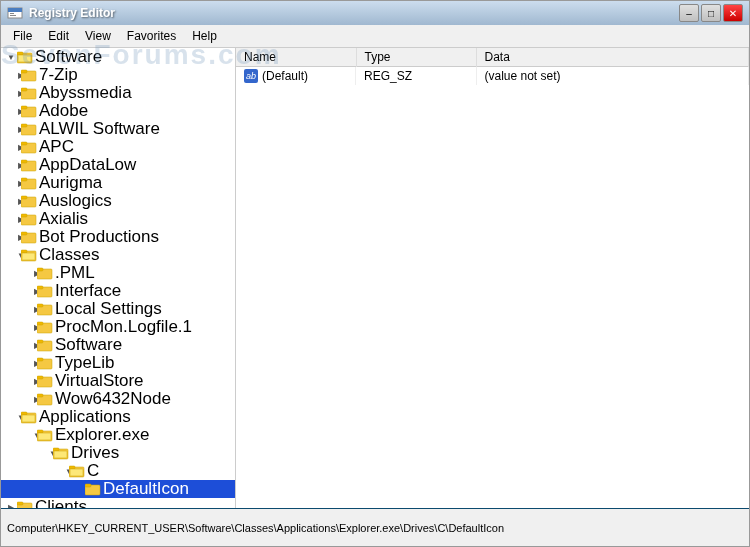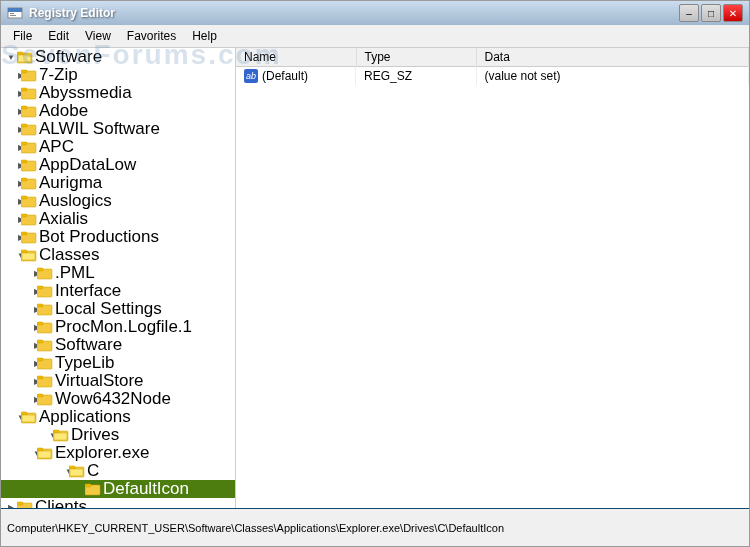--- a/index.html
+++ b/index.html
@@ -404,47 +404,47 @@
           <div class="tree-item">
             <span class="tree-expand" style="padding-left: 20px; font-size: 8px; color: rgb(85, 85, 85);">▼</span>
             <span class="folder-icon"><svg width="16" height="14" viewBox="0 0 16 14" xmlns="http://www.w3.org/2000/svg">
     <rect x="0" y="3" width="15" height="10" rx="1" fill="#f5c842" stroke="#c8a000" stroke-width="0.5"></rect>
     <rect x="0" y="2" width="6" height="3" rx="1" fill="#f0b800" stroke="#c8a000" stroke-width="0.5"></rect>
     <rect x="1" y="5" width="13" height="7" rx="0.5" fill="#fde878" stroke="#c8a000" stroke-width="0.5"></rect>
   </svg></span>
             <span class="tree-label">Applications</span>
           </div>
           <div class="tree-item">
+            <span class="tree-expand" style="padding-left: 36px; font-size: 8px; color: rgb(85, 85, 85);">▼</span>
+            <span class="folder-icon"><svg width="16" height="14" viewBox="0 0 16 14" xmlns="http://www.w3.org/2000/svg">
+    <rect x="0" y="3" width="15" height="10" rx="1" fill="#f5c842" stroke="#c8a000" stroke-width="0.5"></rect>
+    <rect x="0" y="2" width="6" height="3" rx="1" fill="#f0b800" stroke="#c8a000" stroke-width="0.5"></rect>
+    <rect x="1" y="5" width="13" height="7" rx="0.5" fill="#fde878" stroke="#c8a000" stroke-width="0.5"></rect>
+  </svg></span>
+            <span class="tree-label">Explorer.exe</span>
+          </div>
+          <div class="tree-item">
             <span class="tree-expand" style="padding-left: 52px; font-size: 8px; color: rgb(85, 85, 85);">▼</span>
             <span class="folder-icon"><svg width="16" height="14" viewBox="0 0 16 14" xmlns="http://www.w3.org/2000/svg">
     <rect x="0" y="3" width="15" height="10" rx="1" fill="#f5c842" stroke="#c8a000" stroke-width="0.5"></rect>
     <rect x="0" y="2" width="6" height="3" rx="1" fill="#f0b800" stroke="#c8a000" stroke-width="0.5"></rect>
     <rect x="1" y="5" width="13" height="7" rx="0.5" fill="#fde878" stroke="#c8a000" stroke-width="0.5"></rect>
   </svg></span>
             <span class="tree-label">Drives</span>
           </div>
           <div class="tree-item">
-            <span class="tree-expand" style="padding-left: 36px; font-size: 8px; color: rgb(85, 85, 85);">▼</span>
-            <span class="folder-icon"><svg width="16" height="14" viewBox="0 0 16 14" xmlns="http://www.w3.org/2000/svg">
-    <rect x="0" y="3" width="15" height="10" rx="1" fill="#f5c842" stroke="#c8a000" stroke-width="0.5"></rect>
-    <rect x="0" y="2" width="6" height="3" rx="1" fill="#f0b800" stroke="#c8a000" stroke-width="0.5"></rect>
-    <rect x="1" y="5" width="13" height="7" rx="0.5" fill="#fde878" stroke="#c8a000" stroke-width="0.5"></rect>
-  </svg></span>
-            <span class="tree-label">Explorer.exe</span>
-          </div>
-          <div class="tree-item">
             <span class="tree-expand" style="padding-left: 68px; font-size: 8px; color: rgb(85, 85, 85);">▼</span>
             <span class="folder-icon"><svg width="16" height="14" viewBox="0 0 16 14" xmlns="http://www.w3.org/2000/svg">
     <rect x="0" y="3" width="15" height="10" rx="1" fill="#f5c842" stroke="#c8a000" stroke-width="0.5"></rect>
     <rect x="0" y="2" width="6" height="3" rx="1" fill="#f0b800" stroke="#c8a000" stroke-width="0.5"></rect>
     <rect x="1" y="5" width="13" height="7" rx="0.5" fill="#fde878" stroke="#c8a000" stroke-width="0.5"></rect>
   </svg></span>
             <span class="tree-label">C</span>
           </div>
-          <div class="tree-item" style="background: #4d7c0f;">
+          <div class="tree-item" style="background: #1d4ed8;">
             <span class="tree-expand" style="padding-left: 84px;"></span>
             <span class="folder-icon"><svg width="16" height="14" viewBox="0 0 16 14" xmlns="http://www.w3.org/2000/svg">
     <rect x="0" y="3" width="15" height="10" rx="1" fill="#f5c842" stroke="#c8a000" stroke-width="0.5"></rect>
     <rect x="0" y="2" width="6" height="3" rx="1" fill="#f0b800" stroke="#c8a000" stroke-width="0.5"></rect>
   </svg></span>
             <span class="tree-label" style="color: white;">DefaultIcon</span>
           </div>
           <div class="tree-item">
             <span class="tree-expand" style="padding-left: 4px; font-size: 8px; color: rgb(85, 85, 85);">▶</span>
             <span class="folder-icon"><svg width="16" height="14" viewBox="0 0 16 14" xmlns="http://www.w3.org/2000/svg">

